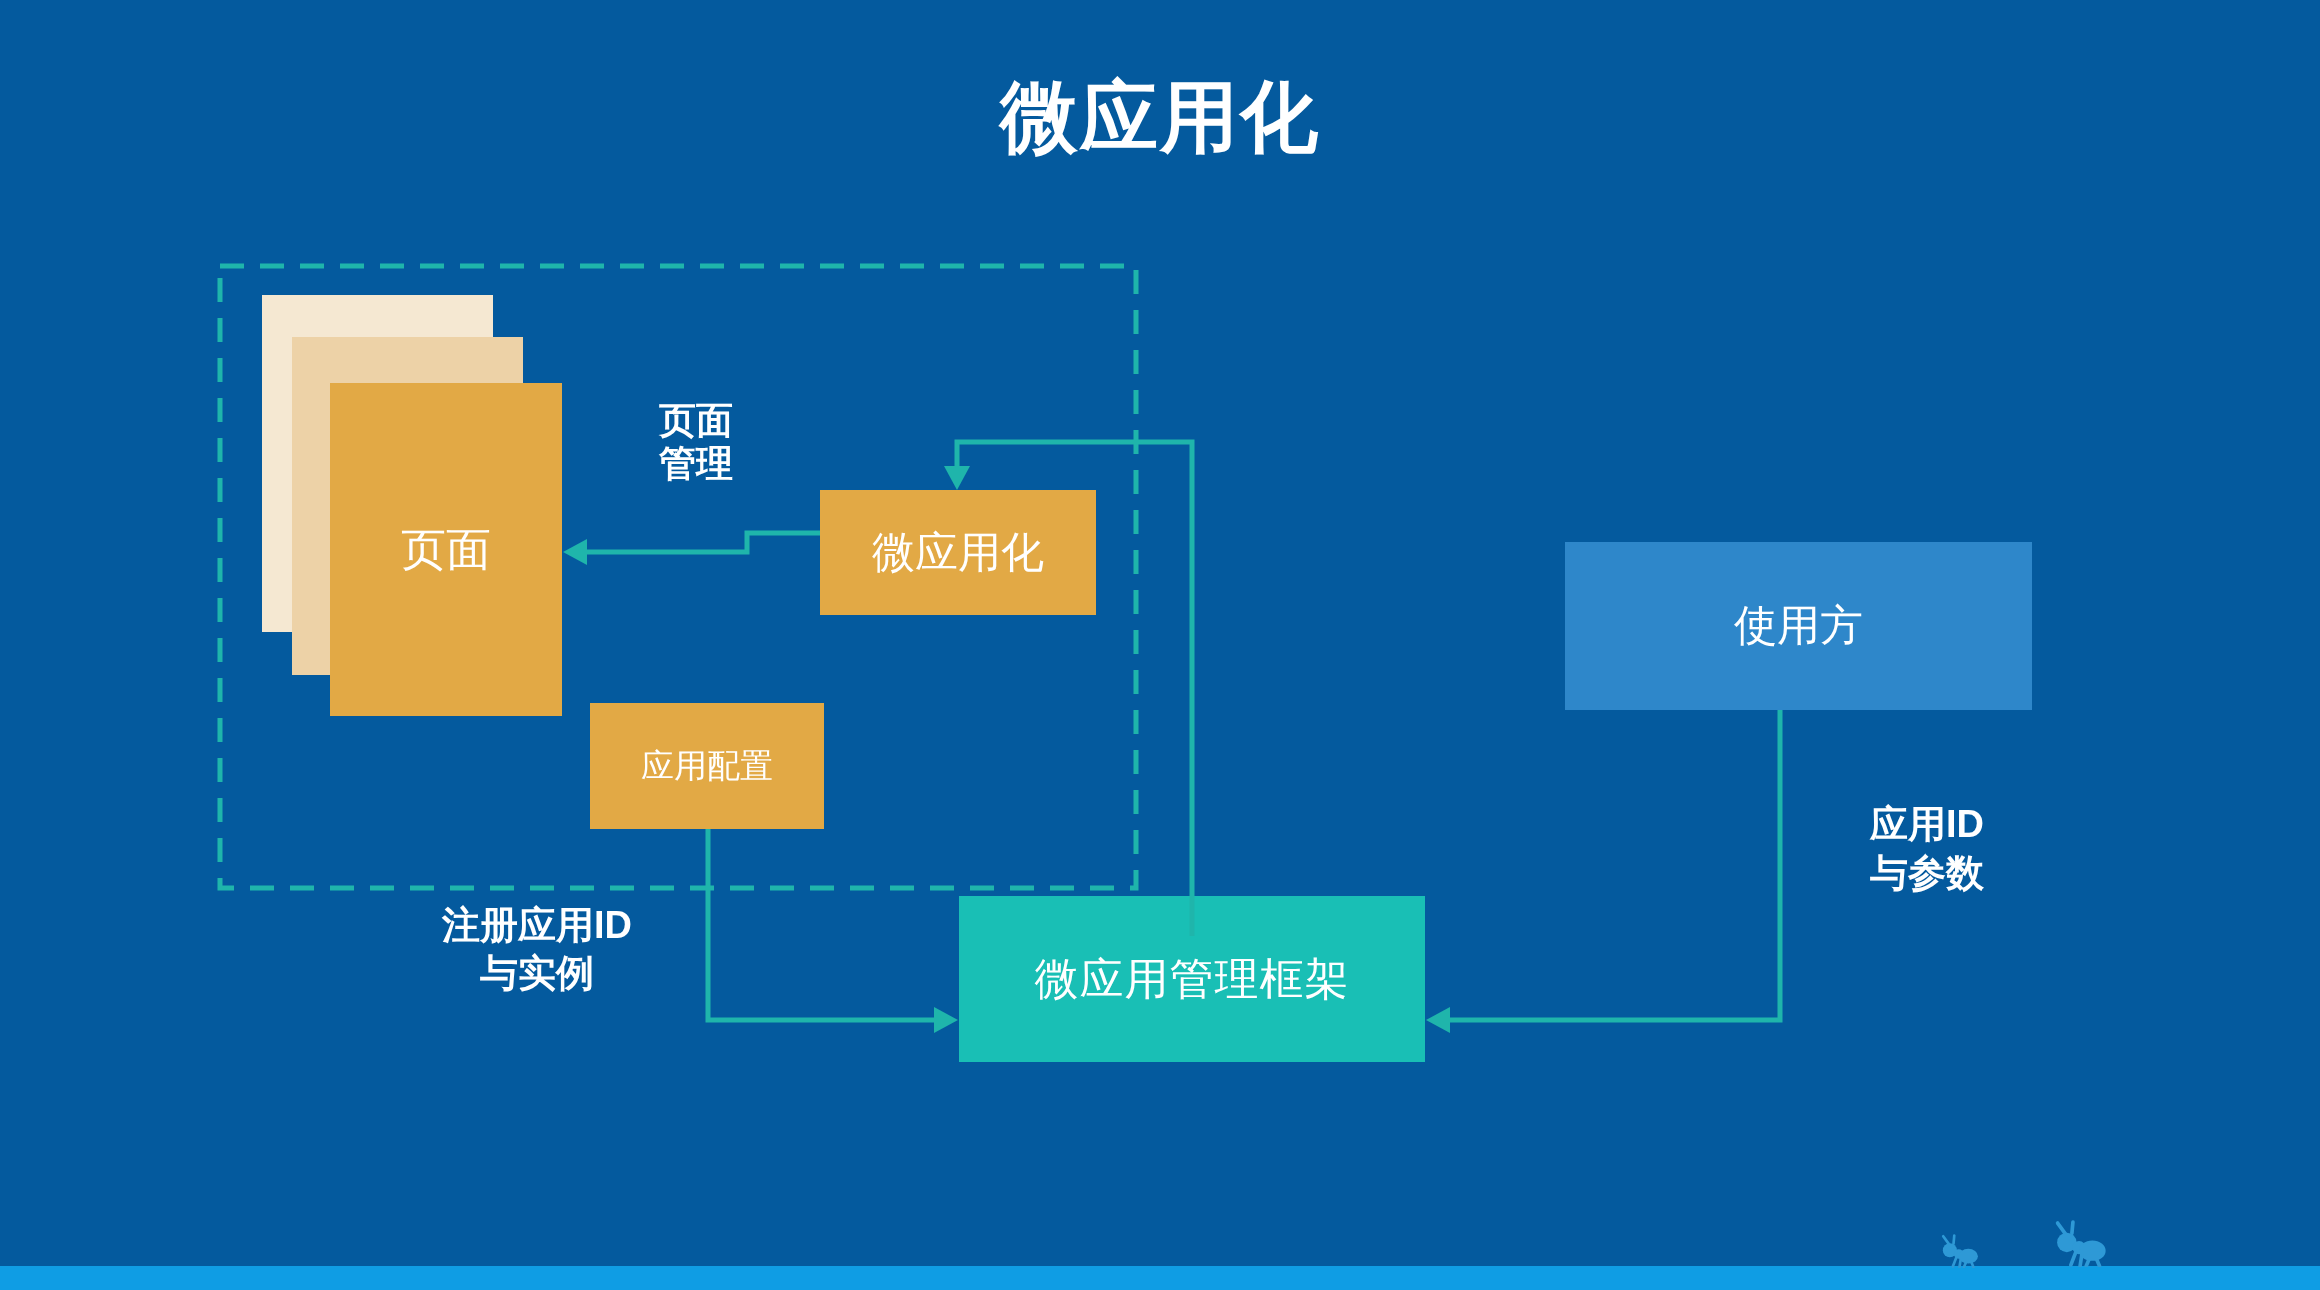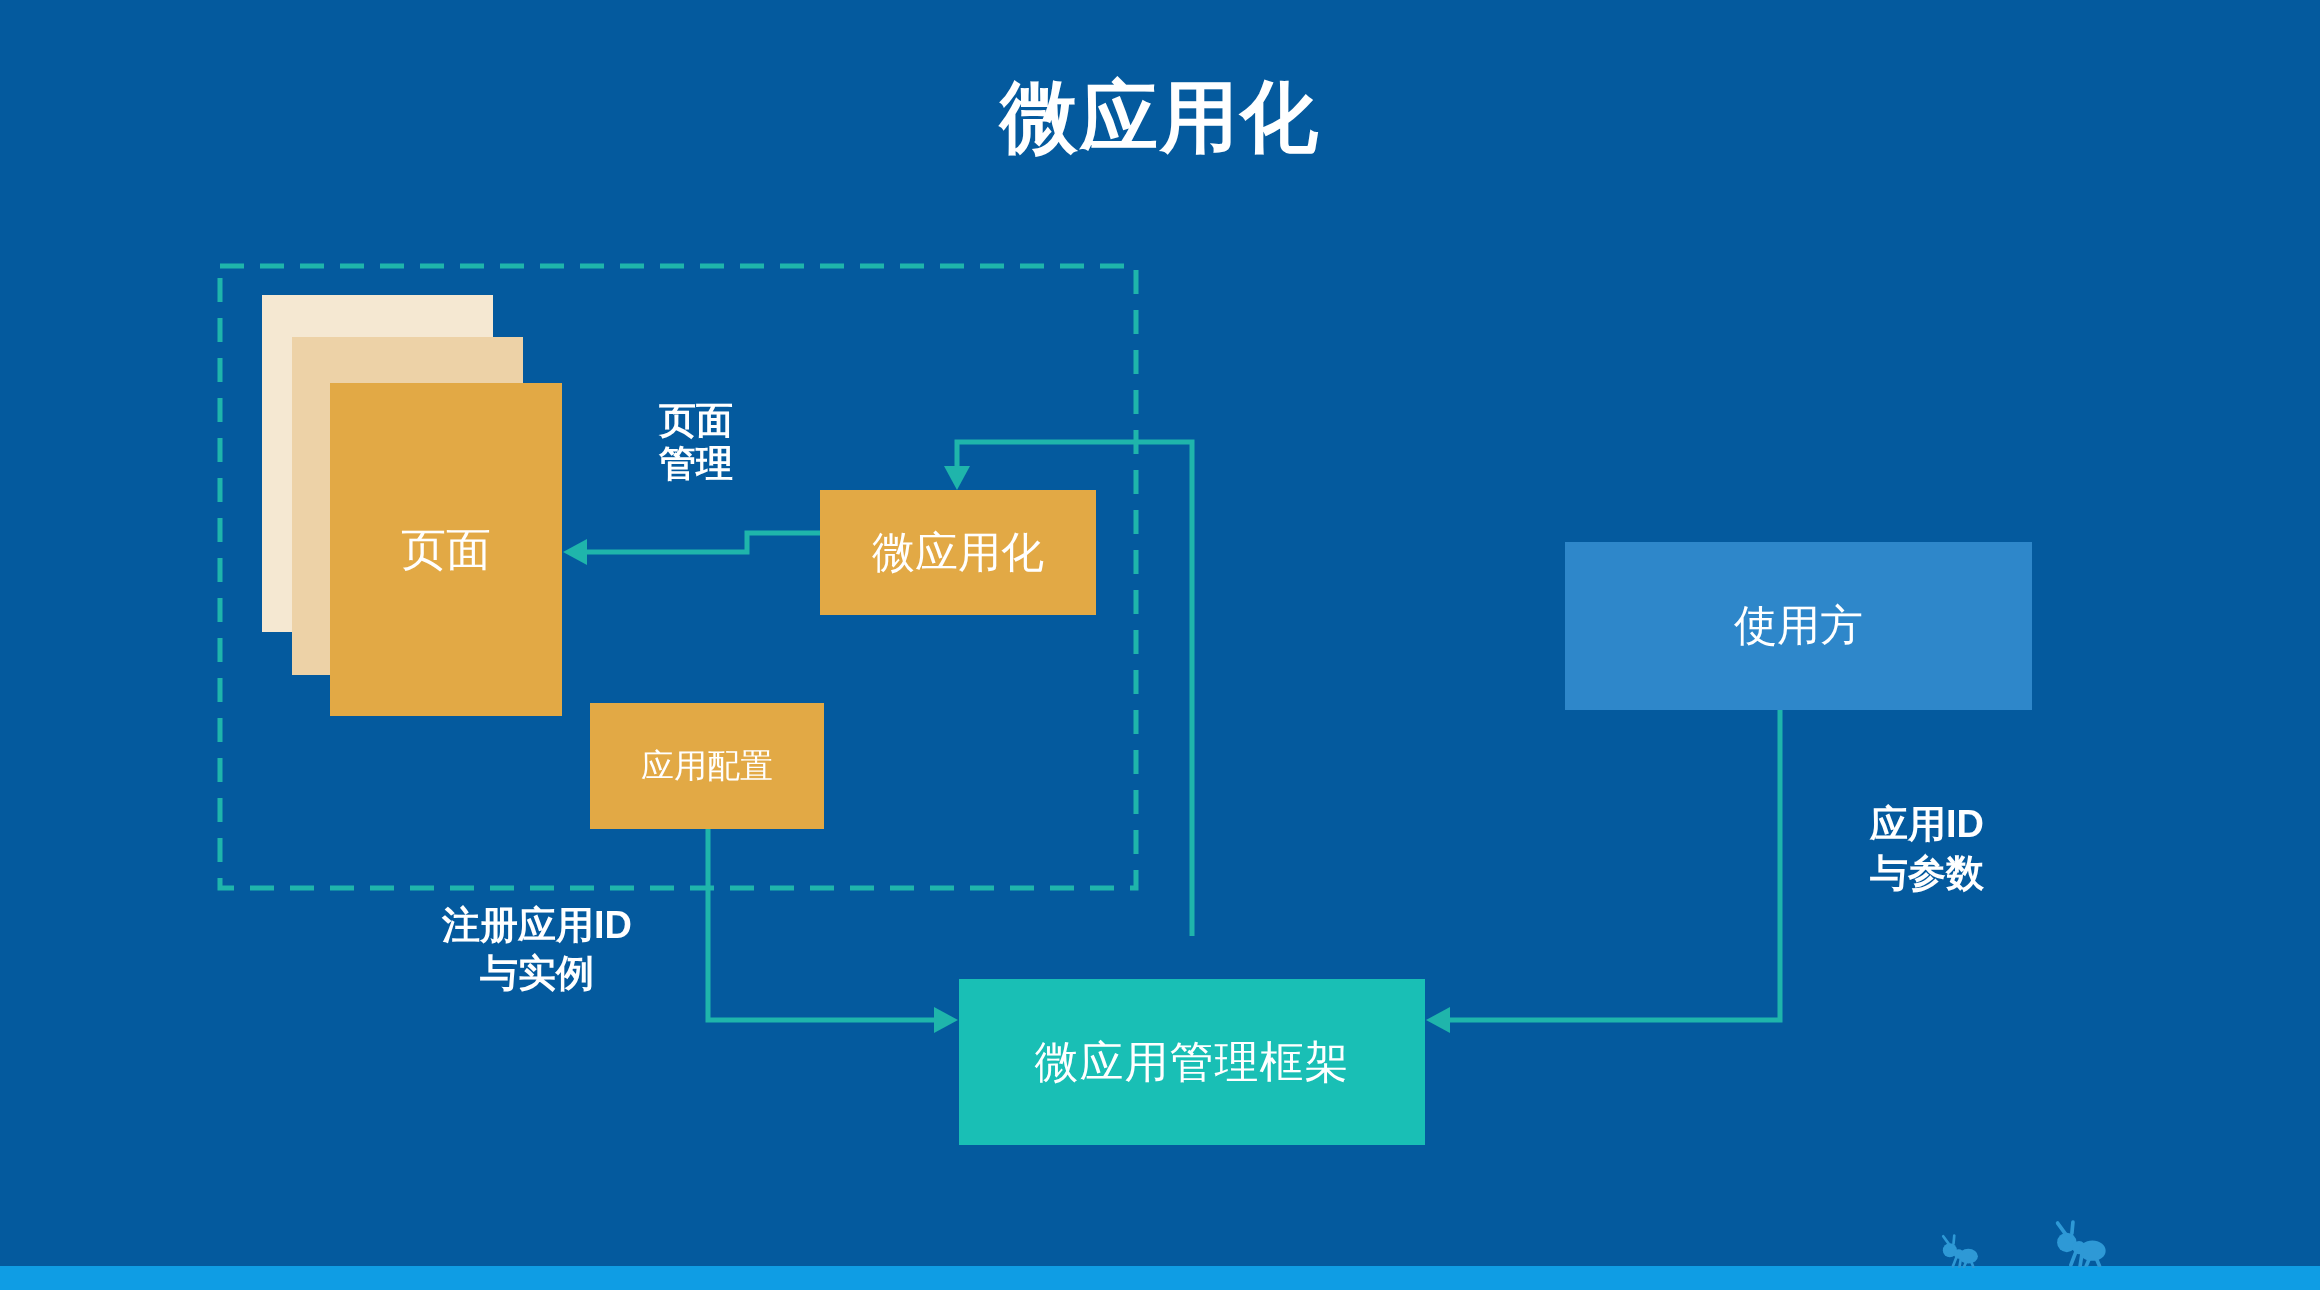--- a/index.html
+++ b/index.html
@@ -36,21 +36,21 @@
   .blue  { background: var(--blue-box, #2E87CA); }
   .tealb { background: var(--teal-box, #19BFB5); }
 
   .page-back  { left: 262px; top: 295px; width: 231px; height: 337px; background: var(--gold-light, #F5E8D2); }
   .page-mid   { left: 292px; top: 337px; width: 231px; height: 338px; background: var(--gold-mid, #EDD2A7); }
   .page-front { left: 330px; top: 383px; width: 232px; height: 333px; font-size: 45px; }
 
   .route-entry { left: 820px;  top: 490px; width: 276px; height: 125px; font-size: 43px; }
   .app-config  { left: 590px;  top: 703px; width: 234px; height: 126px; font-size: 33px; }
   .consumer    { left: 1546px; top: 542px; width: 467px; height: 168px; font-size: 43px; margin-left: 19px; }
-  .framework   { left: 959px;  top: 979px; width: 466px; height: 166px; font-size: 44px; letter-spacing: 1px; }
+  .framework   { left: 959px;  top: 896px; width: 466px; height: 166px; font-size: 44px; letter-spacing: 1px; }
 
   .lbl {
     font-weight: bold;
     color: #fff;
     white-space: pre-line;
     line-height: 1.22;
   }
   .microapp-label { left: 936px; top: 262px; width: 190px; font-size: 40px; text-align: left; line-height: 1.18; }
   .page-manage    { left: 628px; top: 400px; width: 136px; font-size: 37px; text-align: center; line-height: 1.15; }
   .register-label { left: 412px; top: 902px; width: 250px; font-size: 38px; text-align: center; line-height: 1.26; }

